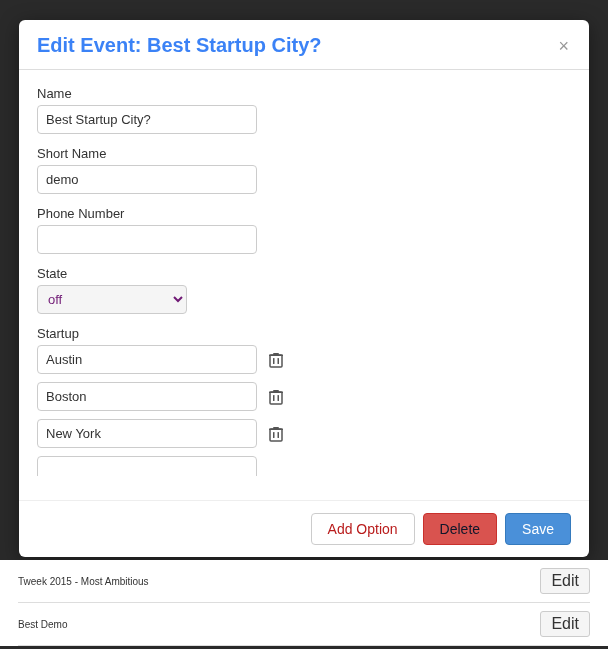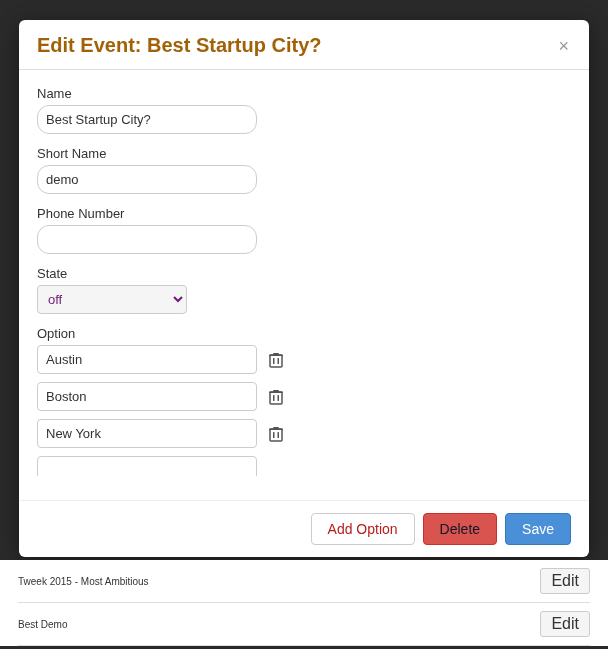--- a/index.html
+++ b/index.html
@@ -35,21 +35,21 @@
       display: flex;
       align-items: center;
       justify-content: space-between;
       padding: 14px 18px 12px;
       border-bottom: 1px solid #ddd;
     }
 
     .modal-title {
       font-size: 20px;
       font-weight: bold;
-      color: #a16207;
+      color: #3b82f6;
     }
 
     .close-btn {
       background: none;
       border: none;
       font-size: 18px;
       color: #999;
       cursor: pointer;
       line-height: 1;
       padding: 0 2px;
@@ -76,21 +76,20 @@
       width: 220px;
       padding: 6px 8px;
       border: 1px solid #ccc;
       border-radius: 4px;
       font-size: 13px;
       color: #333;
     }
 
     .form-input-full {
       width: 220px;
-      border-radius: 12px;
     }
 
     .form-select {
       width: 150px;
       padding: 5px 6px;
       border: 1px solid #ccc;
       border-radius: 4px;
       font-size: 13px;
       color: #701a75;
       background: #f5f5f5;
@@ -222,21 +221,21 @@
       <div class="form-group">
         <label class="form-label">State</label>
         <select class="form-select">
           <option value="off">off</option>
           <option value="on">on</option>
           <option value="draft">draft</option>
         </select>
       </div>
 
       <div class="form-group">
-        <label class="form-label">Option</label>
+        <label class="form-label">Startup</label>
         <div class="options-list">
 
           <div class="option-row">
             <input type="text" class="option-input" value="Austin" style="">
             <button class="delete-icon-btn" title="Delete">
               <svg width="14" height="17" viewBox="0 0 14 17" fill="#555">
                 <rect x="1" y="4" width="12" height="12" rx="1" fill="none" stroke="#555" stroke-width="1.5"></rect>
                 <rect x="4" y="2" width="6" height="2" rx="1" fill="#555"></rect>
                 <rect x="0" y="3.5" width="14" height="1.5" rx="0.5" fill="#555"></rect>
                 <rect x="4" y="7" width="1.5" height="6" rx="0.5" fill="#555"></rect>

